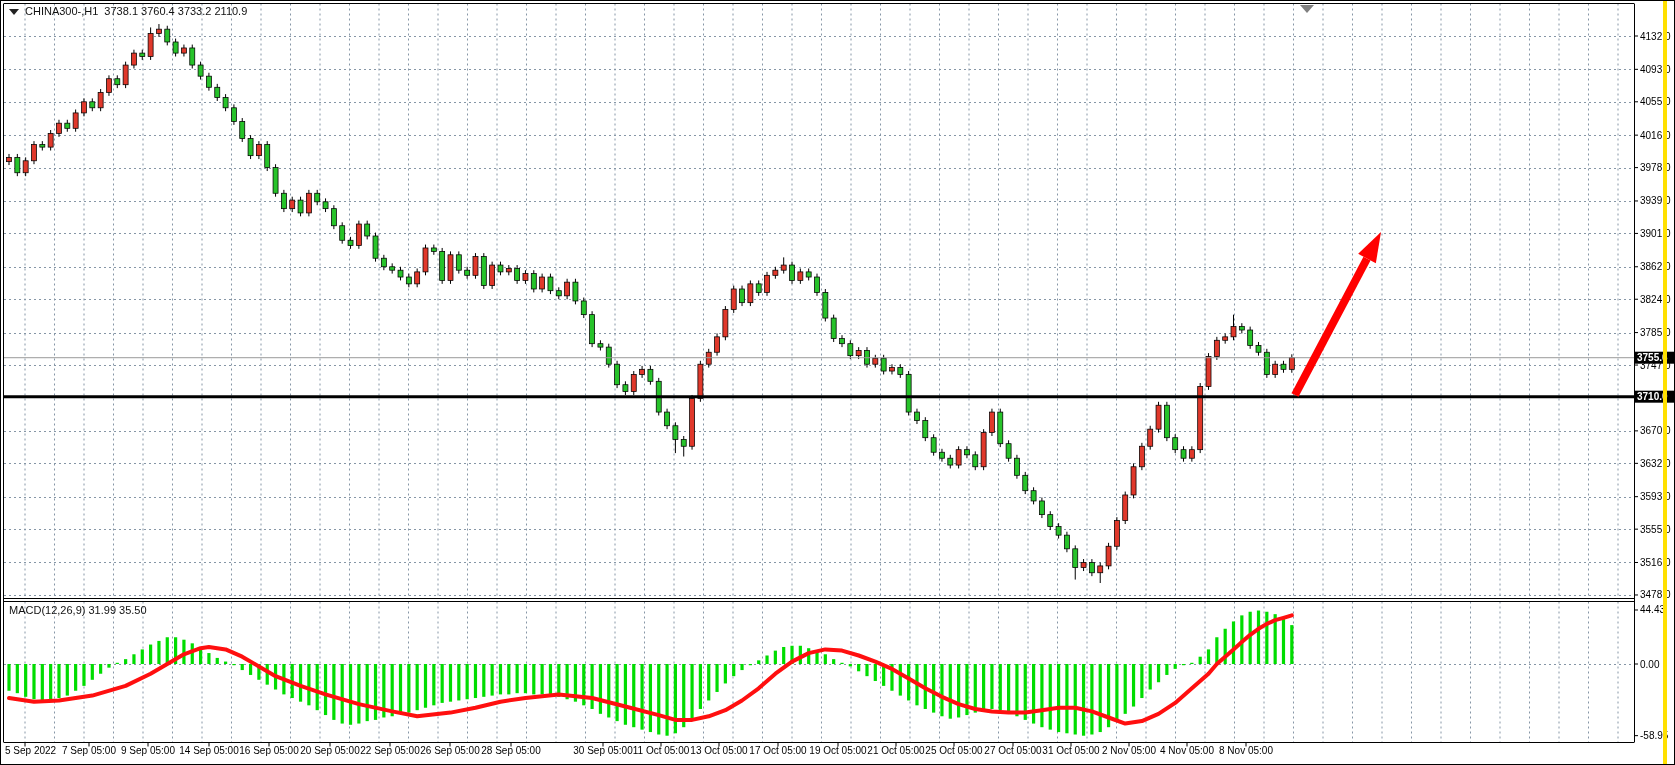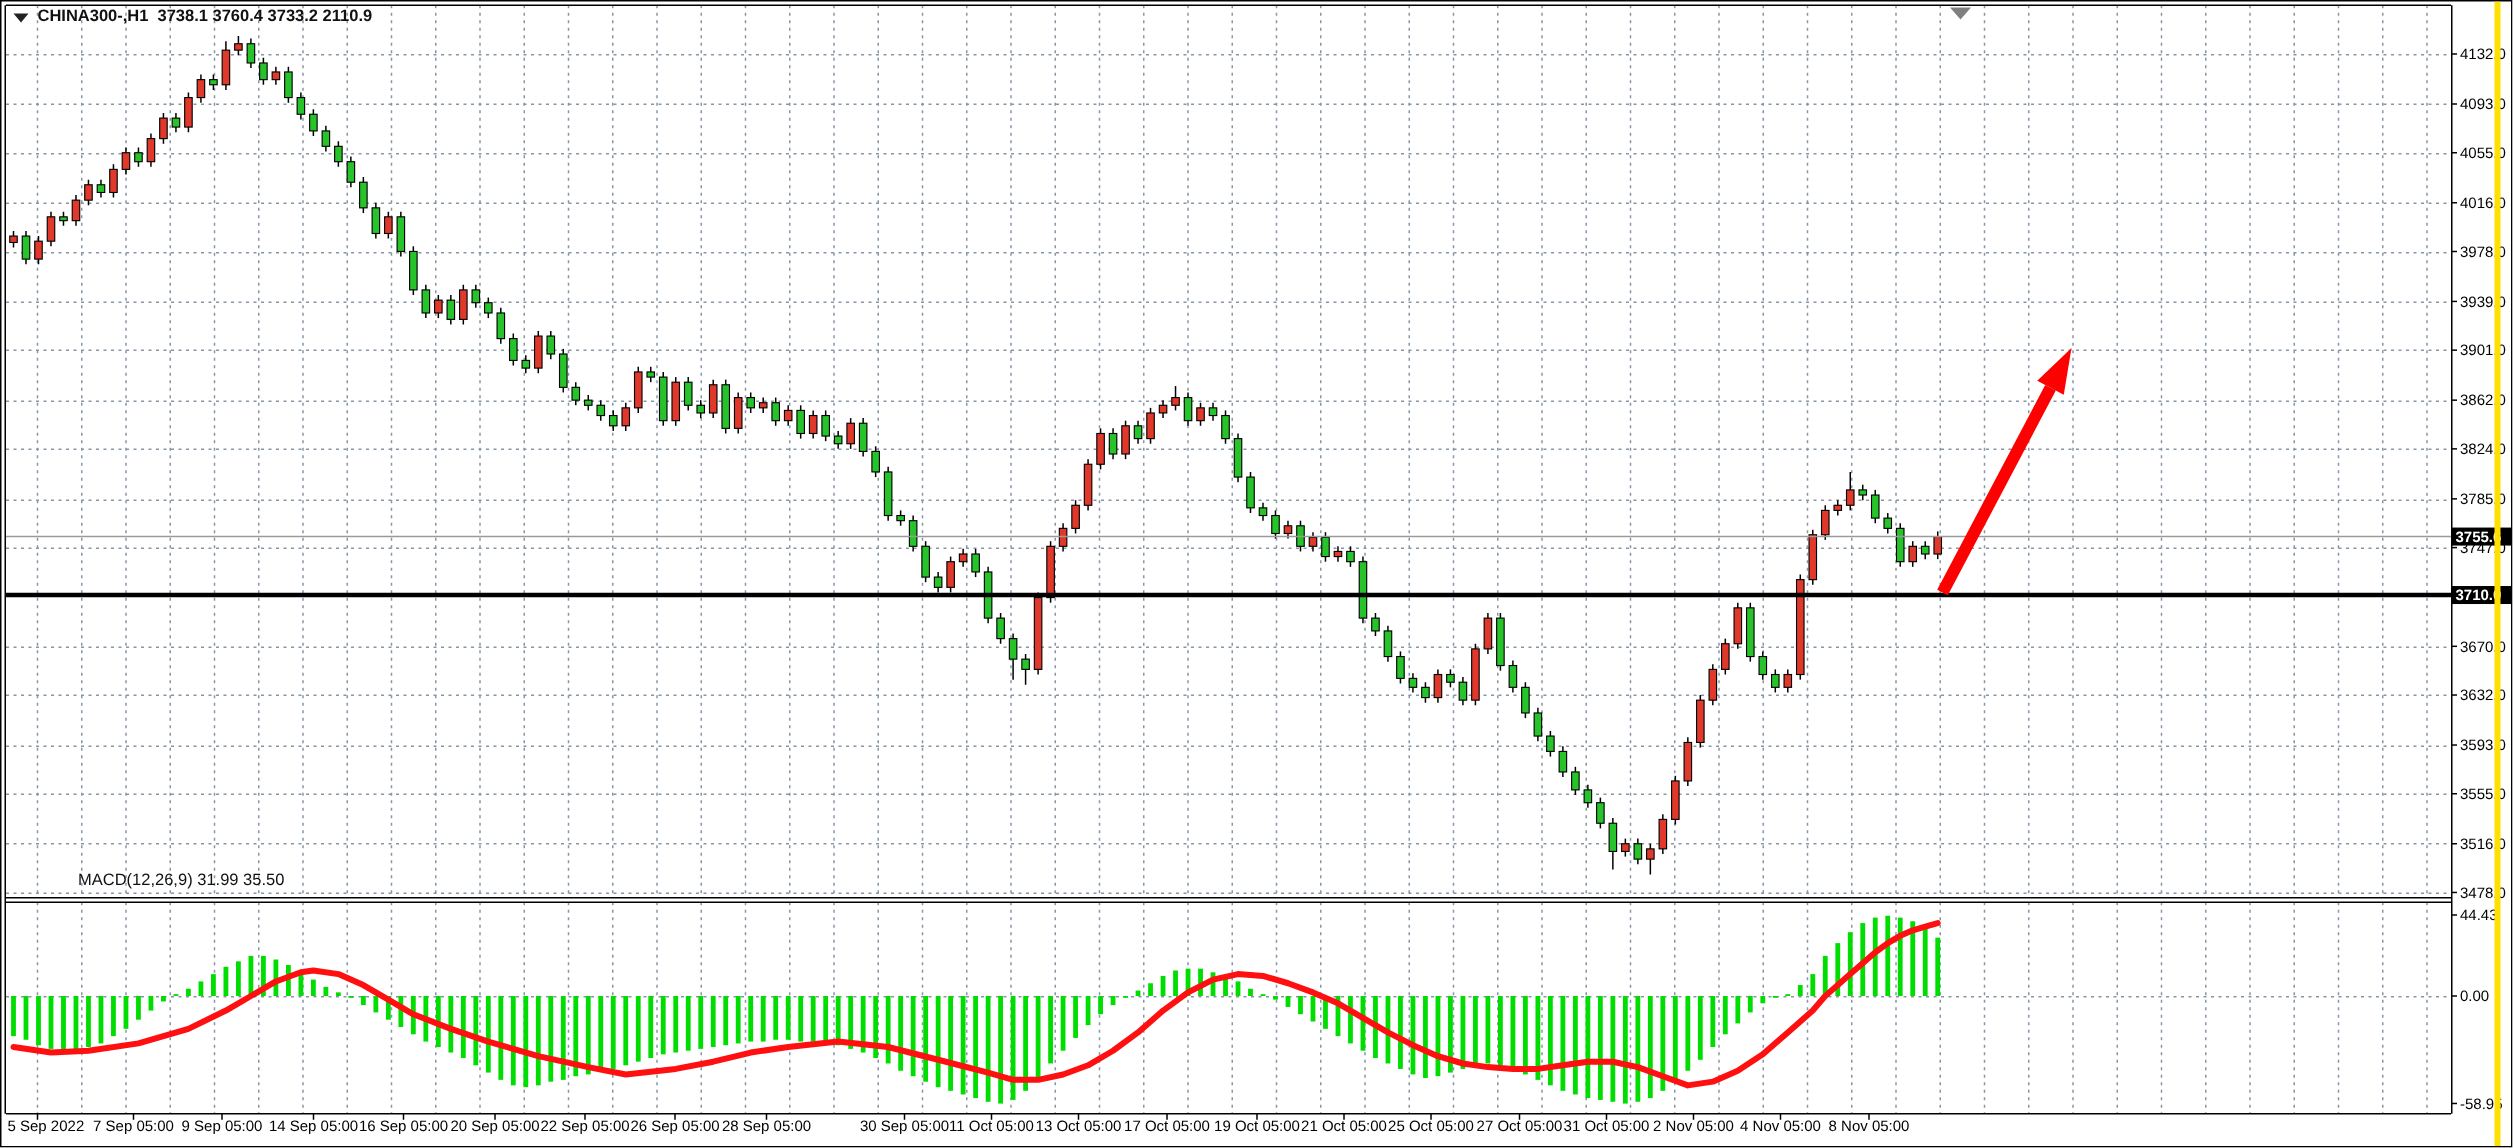--- a/index.html
+++ b/index.html
@@ -1,23 +1,23 @@
 <!DOCTYPE html>
 <html><head>
 <meta charset="utf-8">
 <style>
   html,body{margin:0;padding:0;background:#e8e8e8;}
   .win{position:relative;width:1675px;height:765px;background:#ffffff;border:1px solid #000;
        box-sizing:border-box;font-family:"Liberation Sans",sans-serif;overflow:hidden;}
   #chart-svg{position:absolute;left:0;top:0;}
-  .title-line{position:absolute;left:8px;top:4px;font-size:11px;font-weight:bold;color:#111;
+  .title-line{position:absolute;left:8px;top:4px;font-size:11px;font-weight:normal;color:#111;
               display:flex;align-items:center;gap:6px;white-space:nowrap;}
   .dd-tri{width:0;height:0;border-left:5px solid transparent;border-right:5px solid transparent;
           border-top:6px solid #222;display:inline-block;margin-top:1px;}
-  .macd-title{position:absolute;left:8px;top:580px;font-size:11px;color:#111;white-space:nowrap;margin-left:43px;}
+  .macd-title{position:absolute;left:8px;top:603px;font-size:11px;color:#111;white-space:nowrap;}
   .shift-tri{position:absolute;left:1299px;top:4px;width:0;height:0;
              border-left:7px solid transparent;border-right:7px solid transparent;
              border-top:8px solid #808080;}
   .accent-strip{position:absolute;left:1662px;top:0;width:4px;height:765px;}
 </style>
 </head>
 <body>
 
 <div class="win">
   <svg id="chart-svg" width="1675" height="765">

